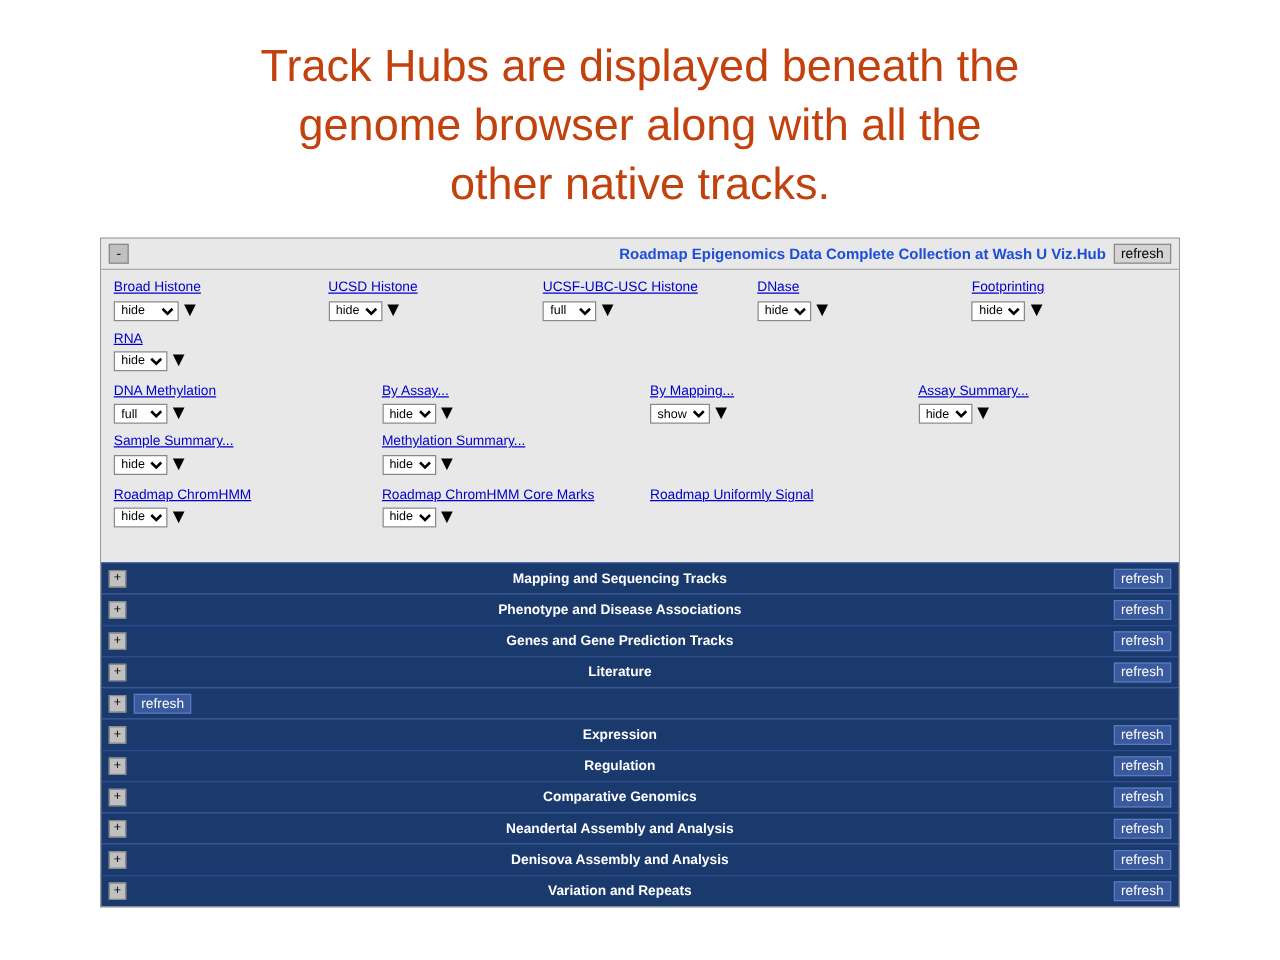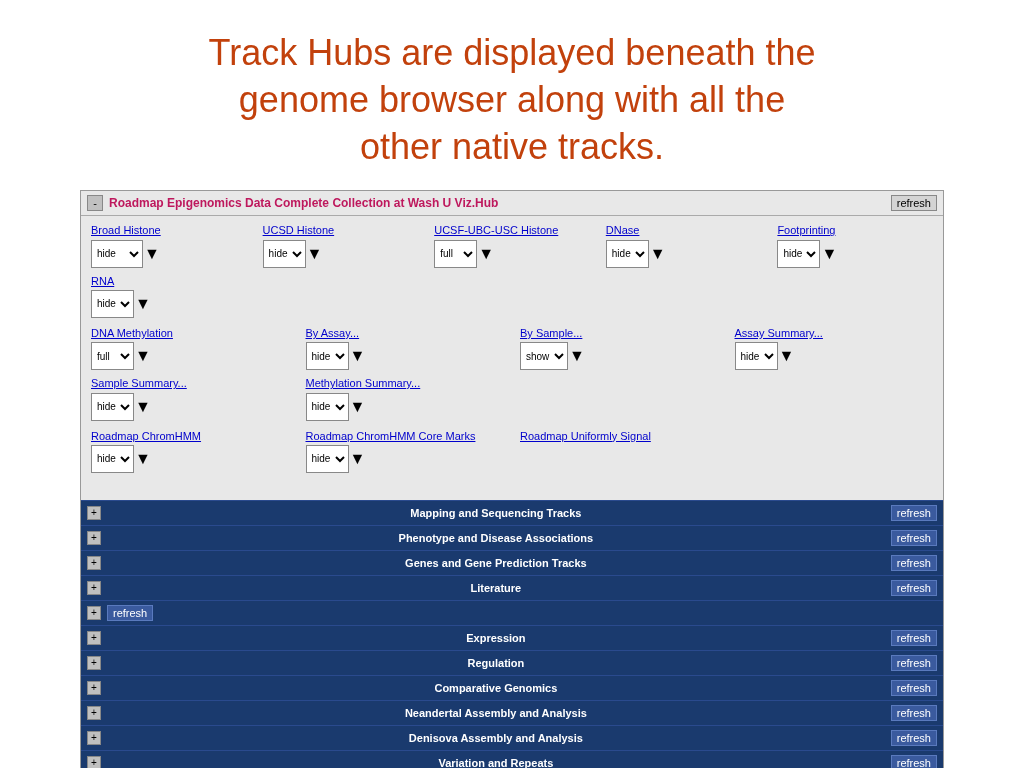--- a/index.html
+++ b/index.html
@@ -46,22 +46,22 @@
       display: flex;
       align-items: center;
       justify-content: center;
       cursor: pointer;
       flex-shrink: 0;
     }
     .panel-header-title {
       flex: 1;
       font-size: 12px;
       font-weight: bold;
-      text-align: left;
-      color: #be185d;
+      text-align: right;
+      color: #1d4ed8;
     }
     .refresh-btn {
       background: #d4d4d4;
       border: 1px solid #888;
       font-size: 11px;
       padding: 1px 5px;
       cursor: pointer;
     }
     .track-cell {
       padding: 3px 4px;
@@ -79,21 +79,21 @@
       display: flex;
       align-items: center;
       margin-top: 2px;
       gap: 1px;
     }
     .track-select select {
       font-size: 10px;
       padding: 0 1px;
       border: 1px solid #888;
       background: #fff;
-      height: 28px;
+      height: 16px;
     }
     
     .section-row {
       background: #1a3a6e;
       display: flex;
       align-items: center;
       padding: 4px 6px;
       border-top: 1px solid #2a4a8e;
       gap: 6px;
     }
@@ -209,21 +209,21 @@
           </div>
         </div>
         <div class="track-cell">
           <a class="track-link">By Assay...</a>
           <div class="track-select">
             <select><option>hide</option><option>full</option></select>
             <span>▼</span>
           </div>
         </div>
         <div class="track-cell">
-          <a class="track-link">By Sample...</a>
+          <a class="track-link">By Mapping...</a>
           <div class="track-select">
             <select><option>show</option><option>hide</option></select>
             <span>▼</span>
           </div>
         </div>
         <div class="track-cell">
           <a class="track-link">Assay Summary...</a>
           <div class="track-select">
             <select><option>hide</option><option>full</option></select>
             <span>▼</span>

